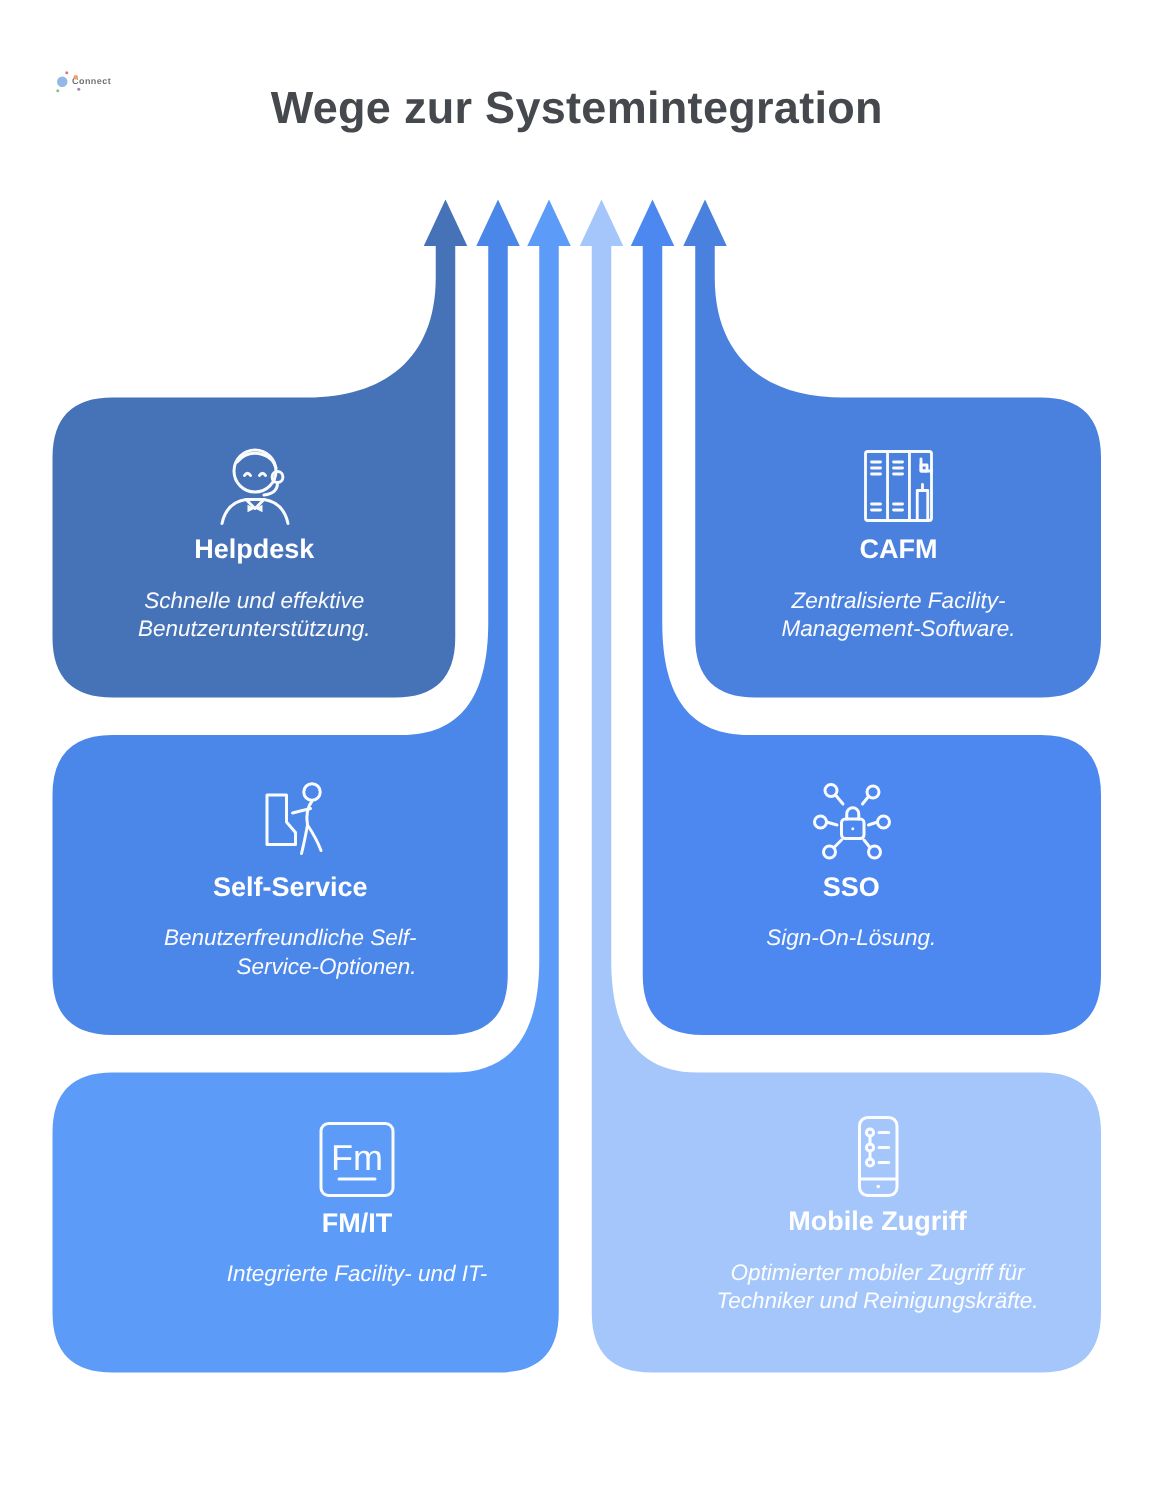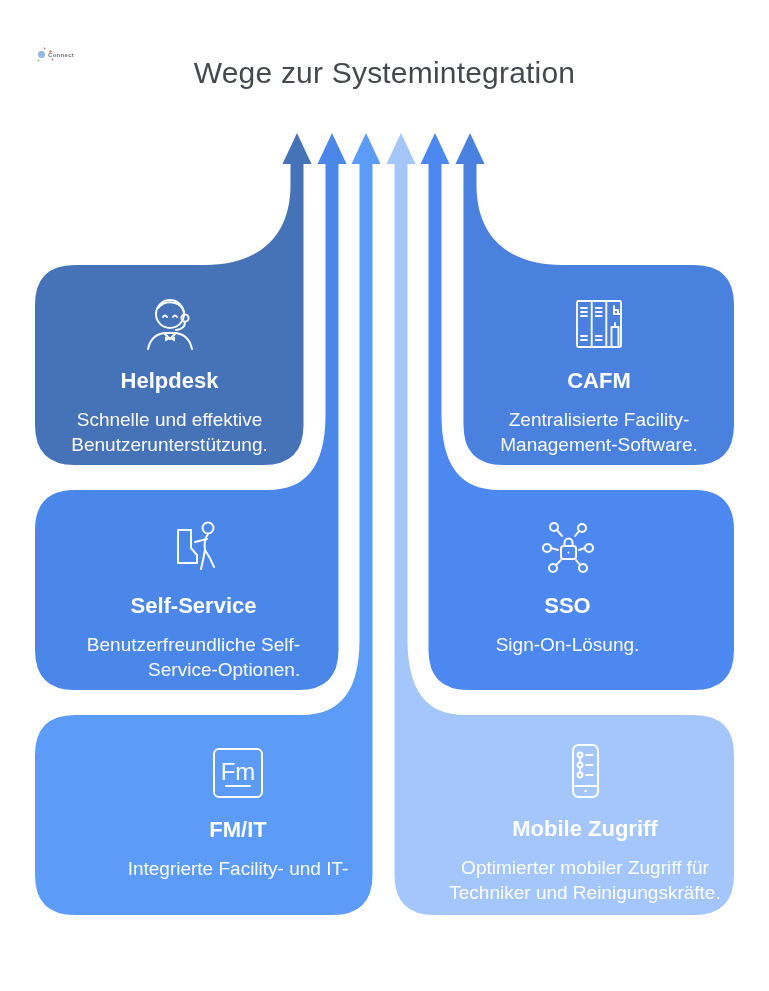--- a/index.html
+++ b/index.html
@@ -3,21 +3,21 @@
 <meta charset="utf-8">
 <style>
   html,body{margin:0;padding:0;background:#ffffff;}
   .canvas{
     position:relative;width:769px;height:991px;background:#ffffff;overflow:hidden;
     font-family:"Liberation Sans", sans-serif;
   }
   
   .page-title{
     position:absolute;left:0;top:56px;width:769px;text-align:center;
-    font-size:30px;font-weight:normal;color:#45484c;letter-spacing:.2px;margin:0;
+    font-size:30px;font-weight:bold;color:#45484c;letter-spacing:.2px;margin:0;
   }
   .logo{
     position:absolute;left:38px;top:51px;display:flex;align-items:center;gap:3px;opacity:.8;
   }
   .logo-mark{
     width:7px;height:7px;border-radius:50%;background:#7aa7e0;position:relative;
     box-shadow: 9px -3px 0 -2px #e8894a, -3px 6px 0 -2.5px #62b36a,
                 11px 5px 0 -2.5px #8a5fb8, 3px -6px 0 -2.5px #d2526b;
   }
   .logo-text{font-size:6px;font-weight:bold;color:#4a4f54;letter-spacing:.3px;line-height:1;}
@@ -29,22 +29,22 @@
     text-align:center;color:#ffffff;pointer-events:none;
   }
   .cc-helpdesk{left:35px;top:292px;width:269px;}
   .cc-cafm{left:464px;top:292px;width:270px;}
   .cc-self{left:20px;top:517px;width:347px;text-align:right;}
   .cc-sso{left:415px;top:517px;width:305px;}
   .cc-fmit{left:35px;top:741px;width:406px;}
   .cc-mobile{left:394px;top:740px;width:340px;padding-left:21px;}
   .card-icon{width:64px;height:64px;display:block;opacity:.97;}
   .card-icon *{vector-effect:none;}
-  .card-title{font-size:22px;font-weight:bold;margin-top:12px;line-height:1.2;}
-  .card-desc{margin-top:13px;font-size:19px;line-height:1.32;color:rgba(255,255,255,.97);}
+  .card-title{font-size:18px;font-weight:bold;line-height:1.2;}
+  .card-desc{margin-top:13px;font-size:15px;line-height:1.32;color:rgba(255,255,255,.97);font-style:italic;}
   .card-desc div{white-space:nowrap;}
 </style>
 </head>
 <body>
 
 <div class="canvas">
 
   <div class="logo">
     <span class="logo-mark"></span>
     <span class="logo-text">Connect</span>

